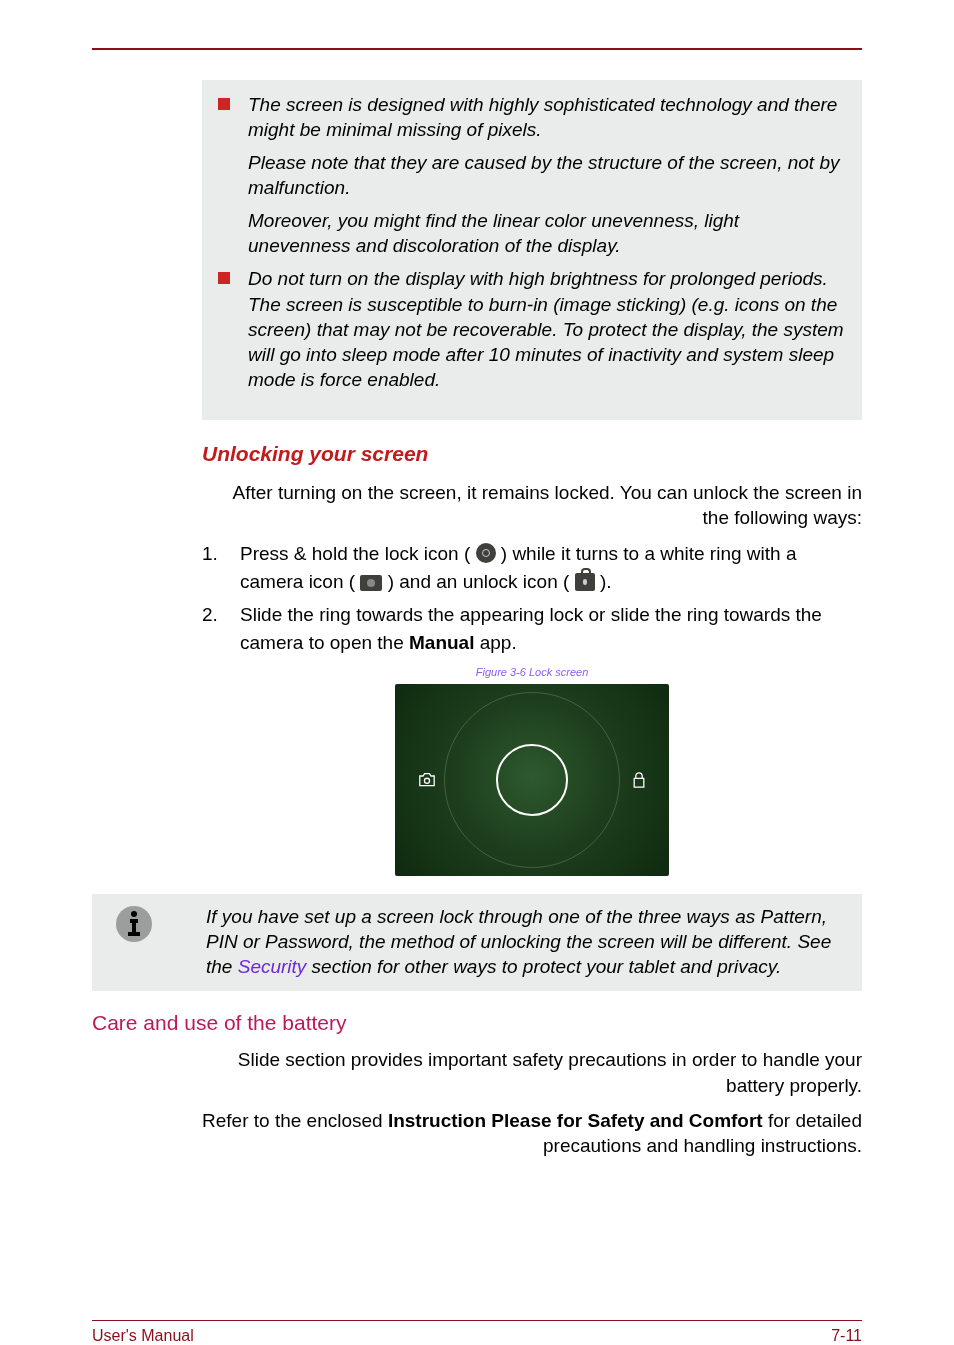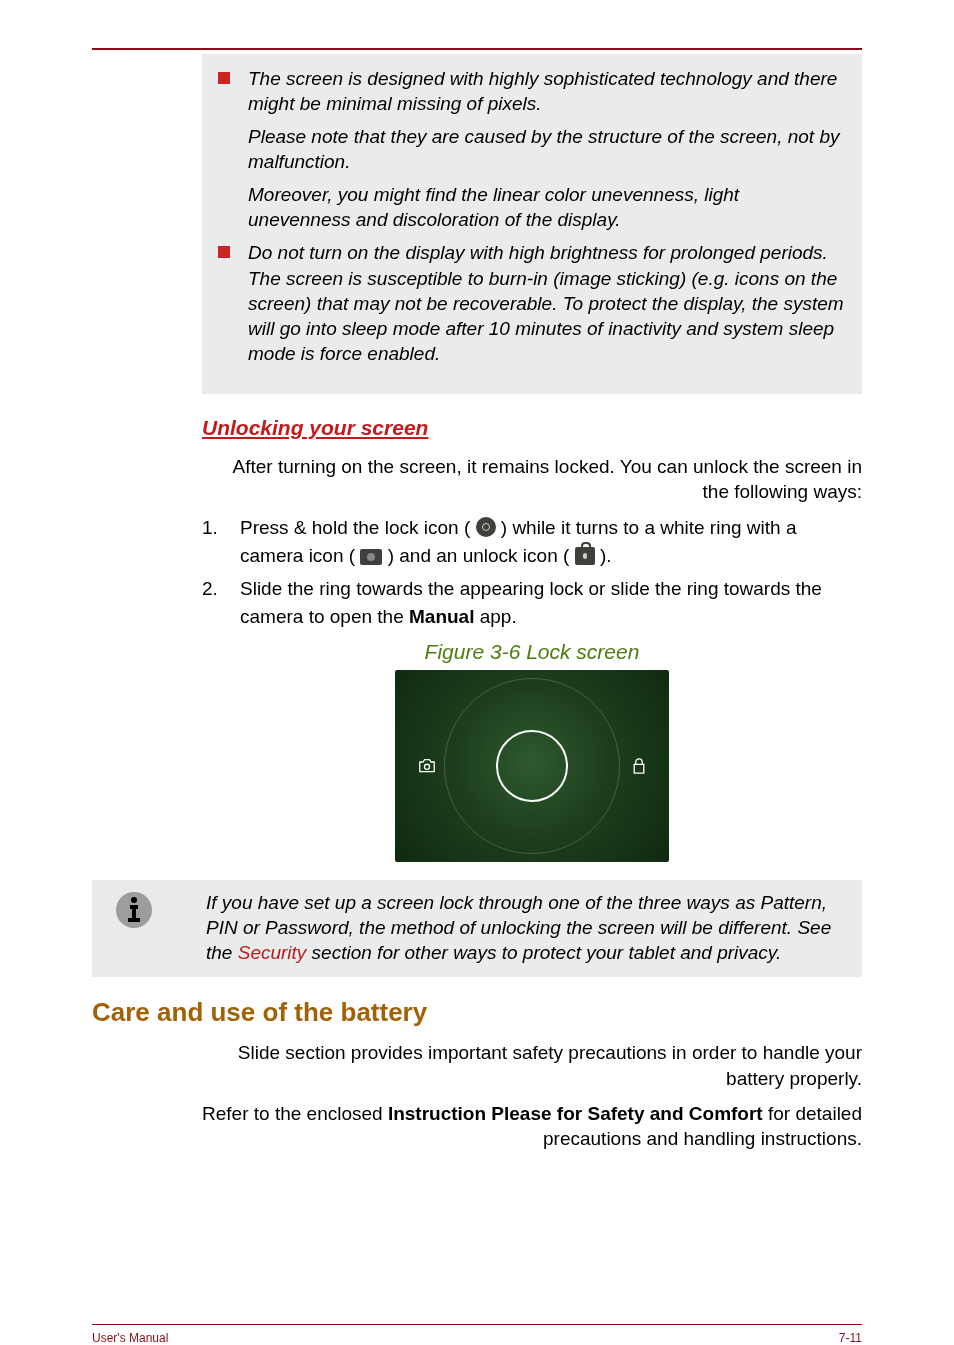--- a/index.html
+++ b/index.html
@@ -1,67 +1,67 @@
 <!DOCTYPE html>
 <html><head>
 <meta charset="utf-8">
 <style>
   * { box-sizing: border-box; margin: 0; padding: 0; }
   html, body { width: 954px; height: 1345px; background: #fff; font-family: Arial, Helvetica, sans-serif; color: #000; }
   .page { width: 954px; height: 1345px; position: relative; padding: 0 92px; }
   .top-rule { border-top: 2px solid #8a0f1a; margin: 48px 0 0 0; }
-  .content { padding-top: 4px; }
+  .content { padding-top: 30px; }
 
   .callout-grey { background: #eaebeb; padding: 12px 16px 20px 16px; margin: 0 0 22px 0; }
   .bullet-item { display: flex; margin-bottom: 8px; }
   .bullet-sq { width: 12px; height: 12px; background: #cf2424; flex: 0 0 12px; margin-top: 6px; margin-right: 18px; }
   .it { font-style: italic; font-size: 19px; line-height: 1.32; }
   .bullet-continue { margin-left: 30px; margin-bottom: 8px; }
 
-  .subhead { color: #c31b1b; font-weight: 800; font-style: italic; font-family: Arial, Helvetica, sans-serif; font-size: 21px; margin: 14px 0 14px 0; padding-left: 110px; text-decoration: underline; }
+  .subhead { color: #c31b1b; font-weight: 800; font-style: italic; font-family: Arial, Helvetica, sans-serif; font-size: 21px; margin: 14px 0 14px 0; padding-left: 110px; }
 
   .body-block { padding-left: 110px; font-size: 19px; line-height: 1.32; }
   .para { margin-bottom: 10px; text-align: right; }
 
   ol.steps { padding-left: 110px; margin: 8px 0 10px 0; list-style: none; counter-reset: step; }
   ol.steps li { display: flex; font-size: 19px; line-height: 1.45; margin-bottom: 6px; }
   ol.steps li .num { width: 38px; flex: 0 0 38px; }
   ol.steps li .txt { flex: 1; }
   .bold { font-weight: 700; }
 
   .inline-icon { display: inline-flex; align-items: center; justify-content: center; vertical-align: -3px; }
   .lock-circle { width: 20px; height: 20px; border-radius: 50%; background: #3f403c; position: relative; }
   .lock-circle::after { content: ""; position: absolute; left: 6px; top: 6px; width: 8px; height: 8px; border-radius: 50%; border: 1.5px solid #ccc; box-sizing: border-box; }
   .cam-box { width: 22px; height: 16px; background: #3f403c; border-radius: 2px; position: relative; }
   .cam-box::after { content:""; position:absolute; left:7px; top:4px; width:8px; height:8px; border-radius:50%; background:#888; }
   .unlock-box { width: 20px; height: 18px; background: #3f403c; border-radius: 2px; position: relative; }
   .unlock-box::before { content:""; position:absolute; left:6px; top:-5px; width:6px; height:8px; border:2px solid #3f403c; border-bottom:none; border-radius: 4px 4px 0 0; }
   .unlock-box::after { content:""; position:absolute; left:8px; top:6px; width:4px; height:6px; background:#ccc; border-radius:2px; }
 
-  .fig-caption { text-align: center; color: #4d7c0f; font-style: italic; font-size: 21px; margin: 6px 0 6px 110px; }
+  .fig-caption { text-align: center; color: #8b5cf6; font-style: italic; font-size: 11px; margin: 6px 0 6px 110px; }
   .fig-wrap { margin-left: 110px; display: flex; justify-content: center; margin-bottom: 18px; }
   .lock-screen { width: 274px; height: 192px; background: radial-gradient(circle at 50% 48%, #2e5a2e 0%, #1d3e1d 45%, #0f2a0f 100%); position: relative; border-radius: 2px; }
   .lock-screen .ring { position:absolute; left:50%; top:50%; width:72px; height:72px; margin-left:-36px; margin-top:-36px; border:2px solid #fff; border-radius:50%; }
   .lock-screen .ring-outer { position:absolute; left:50%; top:50%; width:176px; height:176px; margin-left:-88px; margin-top:-88px; border:1px solid rgba(255,255,255,0.18); border-radius:50%; }
   .lock-screen .cam { position:absolute; left:22px; top:50%; margin-top:-8px; }
   .lock-screen .cam svg { width:20px; height:16px; fill:#fff; }
   .lock-screen .pad { position:absolute; right:22px; top:50%; margin-top:-10px; }
   .lock-screen .pad svg { width:16px; height:20px; fill:#fff; }
 
   .note-box { display:flex; background:#eaebeb; padding: 10px 14px 12px 14px; margin: 0 0 20px 0; }
   .note-icon { width: 46px; flex: 0 0 56px; display:flex; align-items:flex-start; justify-content:center; }
   .note-icon svg { width:40px; height:40px; }
   .note-text { font-style: italic; font-size: 19px; line-height: 1.32; padding-left: 44px; }
-  .link { color: #b91c1c; }
+  .link { color: #6d28d9; }
 
-  .h1 { color: #a16207; font-weight: 700; font-size: 26px; margin: 18px 0 12px 0; font-family: Arial, Helvetica, sans-serif; }
+  .h1 { color: #be185d; font-weight: 400; font-size: 21px; margin: 18px 0 12px 0; font-family: Arial, Helvetica, sans-serif; }
 
   .footer { position: absolute; left: 92px; right: 92px; bottom: 48px; }
   .foot-rule { border-top: 1.5px solid #8a0f1a; margin-bottom: 6px; }
-  .foot-row { display:flex; justify-content: space-between; color: #8a0f1a; font-size: 12px; }
+  .foot-row { display:flex; justify-content: space-between; color: #8a0f1a; font-size: 16px; }
 </style>
 </head>
 <body>
 
 <div class="page">
   <div class="top-rule"></div>
 
   <div class="content">
 
     <div class="callout-grey" style="margin-left:110px;">

